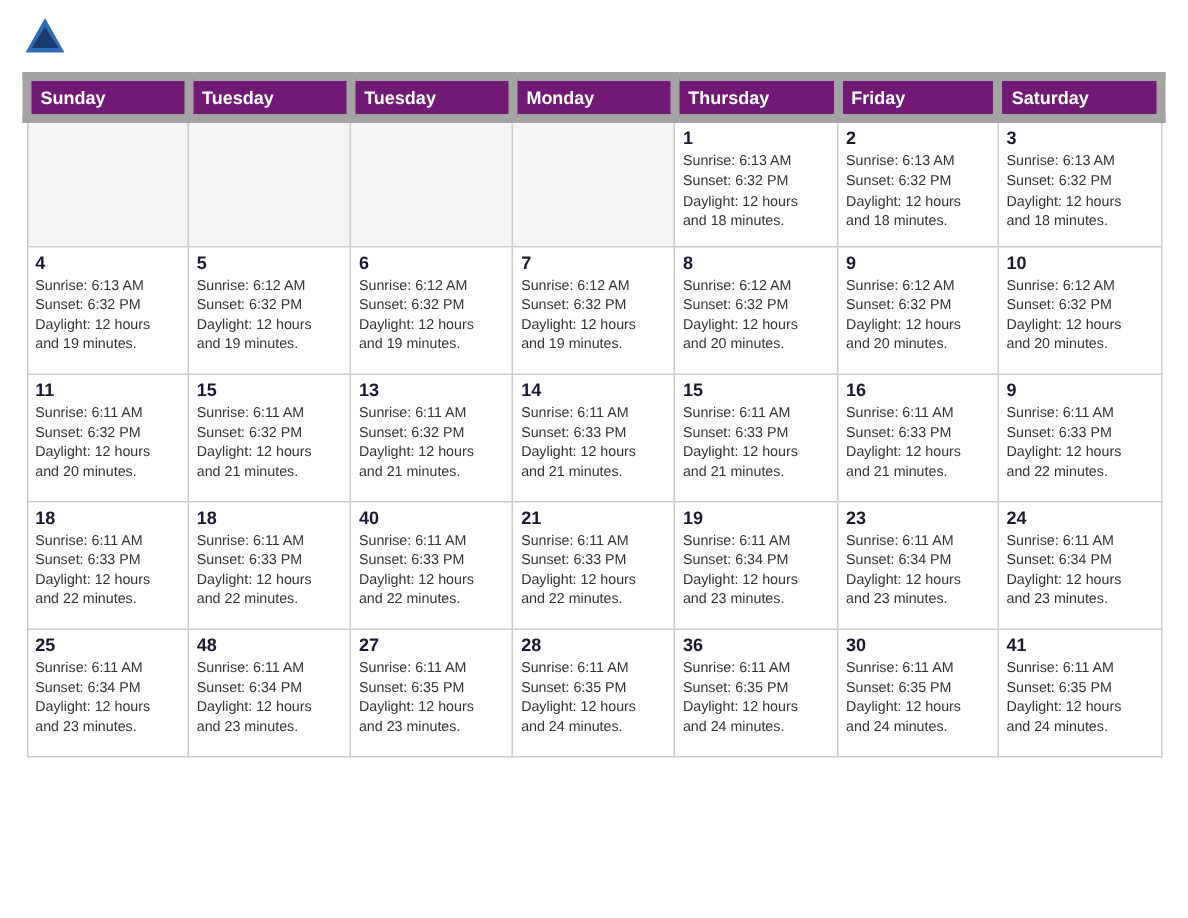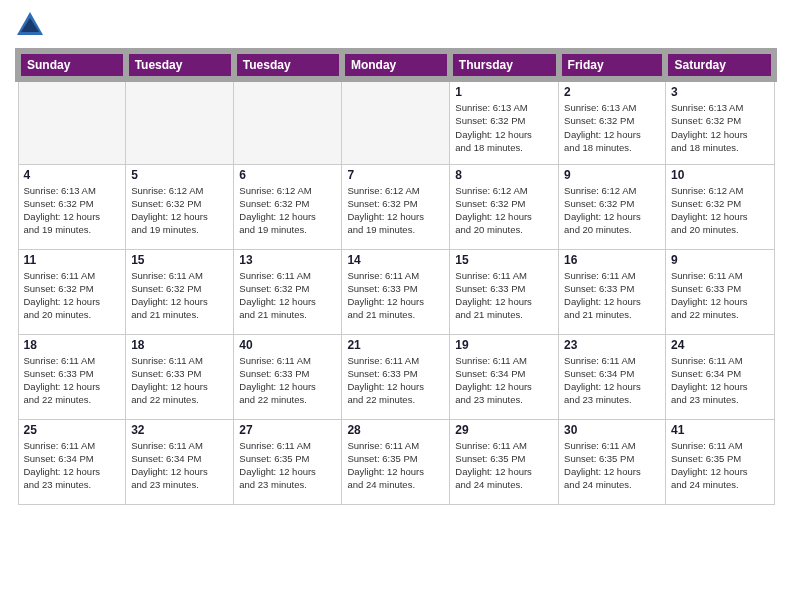--- a/index.html
+++ b/index.html
@@ -310,42 +310,42 @@
         </tr>
         <tr>
           <td>
             <span class="day-num">25</span>
             <div class="day-info" style="white-space: pre-line;">Sunrise: 6:11 AM
 Sunset: 6:34 PM
 Daylight: 12 hours
 and 23 minutes.</div>
           </td>
           <td>
-            <span class="day-num">32</span>
+            <span class="day-num">48</span>
             <div class="day-info" style="white-space: pre-line;">Sunrise: 6:11 AM
 Sunset: 6:34 PM
 Daylight: 12 hours
 and 23 minutes.</div>
           </td>
           <td>
             <span class="day-num">27</span>
             <div class="day-info" style="white-space: pre-line;">Sunrise: 6:11 AM
 Sunset: 6:35 PM
 Daylight: 12 hours
 and 23 minutes.</div>
           </td>
           <td>
             <span class="day-num">28</span>
             <div class="day-info" style="white-space: pre-line;">Sunrise: 6:11 AM
 Sunset: 6:35 PM
 Daylight: 12 hours
 and 24 minutes.</div>
           </td>
           <td>
-            <span class="day-num">29</span>
+            <span class="day-num">36</span>
             <div class="day-info" style="white-space: pre-line;">Sunrise: 6:11 AM
 Sunset: 6:35 PM
 Daylight: 12 hours
 and 24 minutes.</div>
           </td>
           <td>
             <span class="day-num">30</span>
             <div class="day-info" style="white-space: pre-line;">Sunrise: 6:11 AM
 Sunset: 6:35 PM
 Daylight: 12 hours

